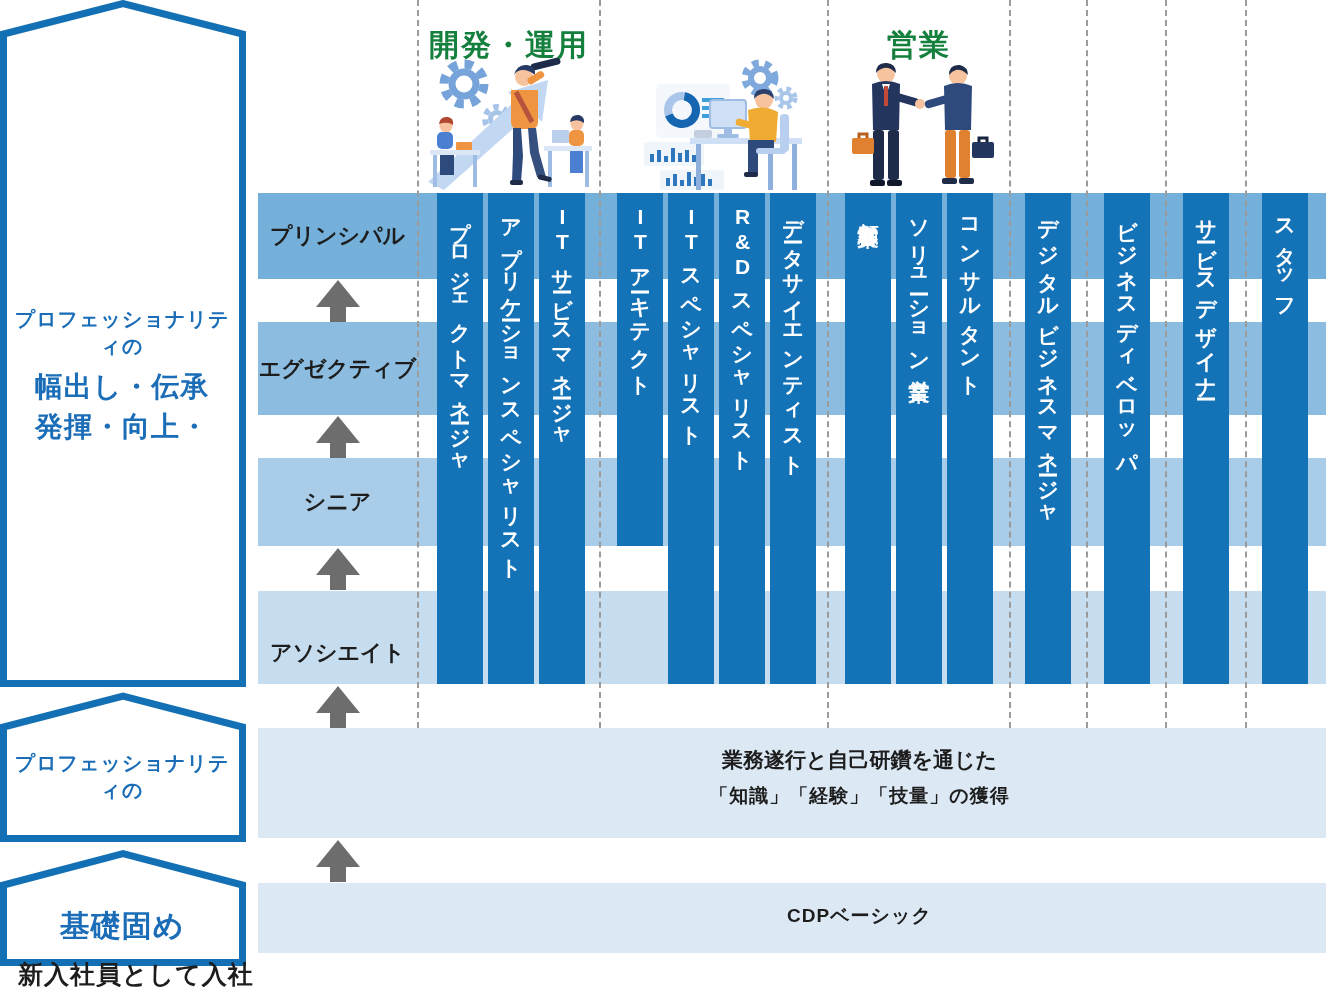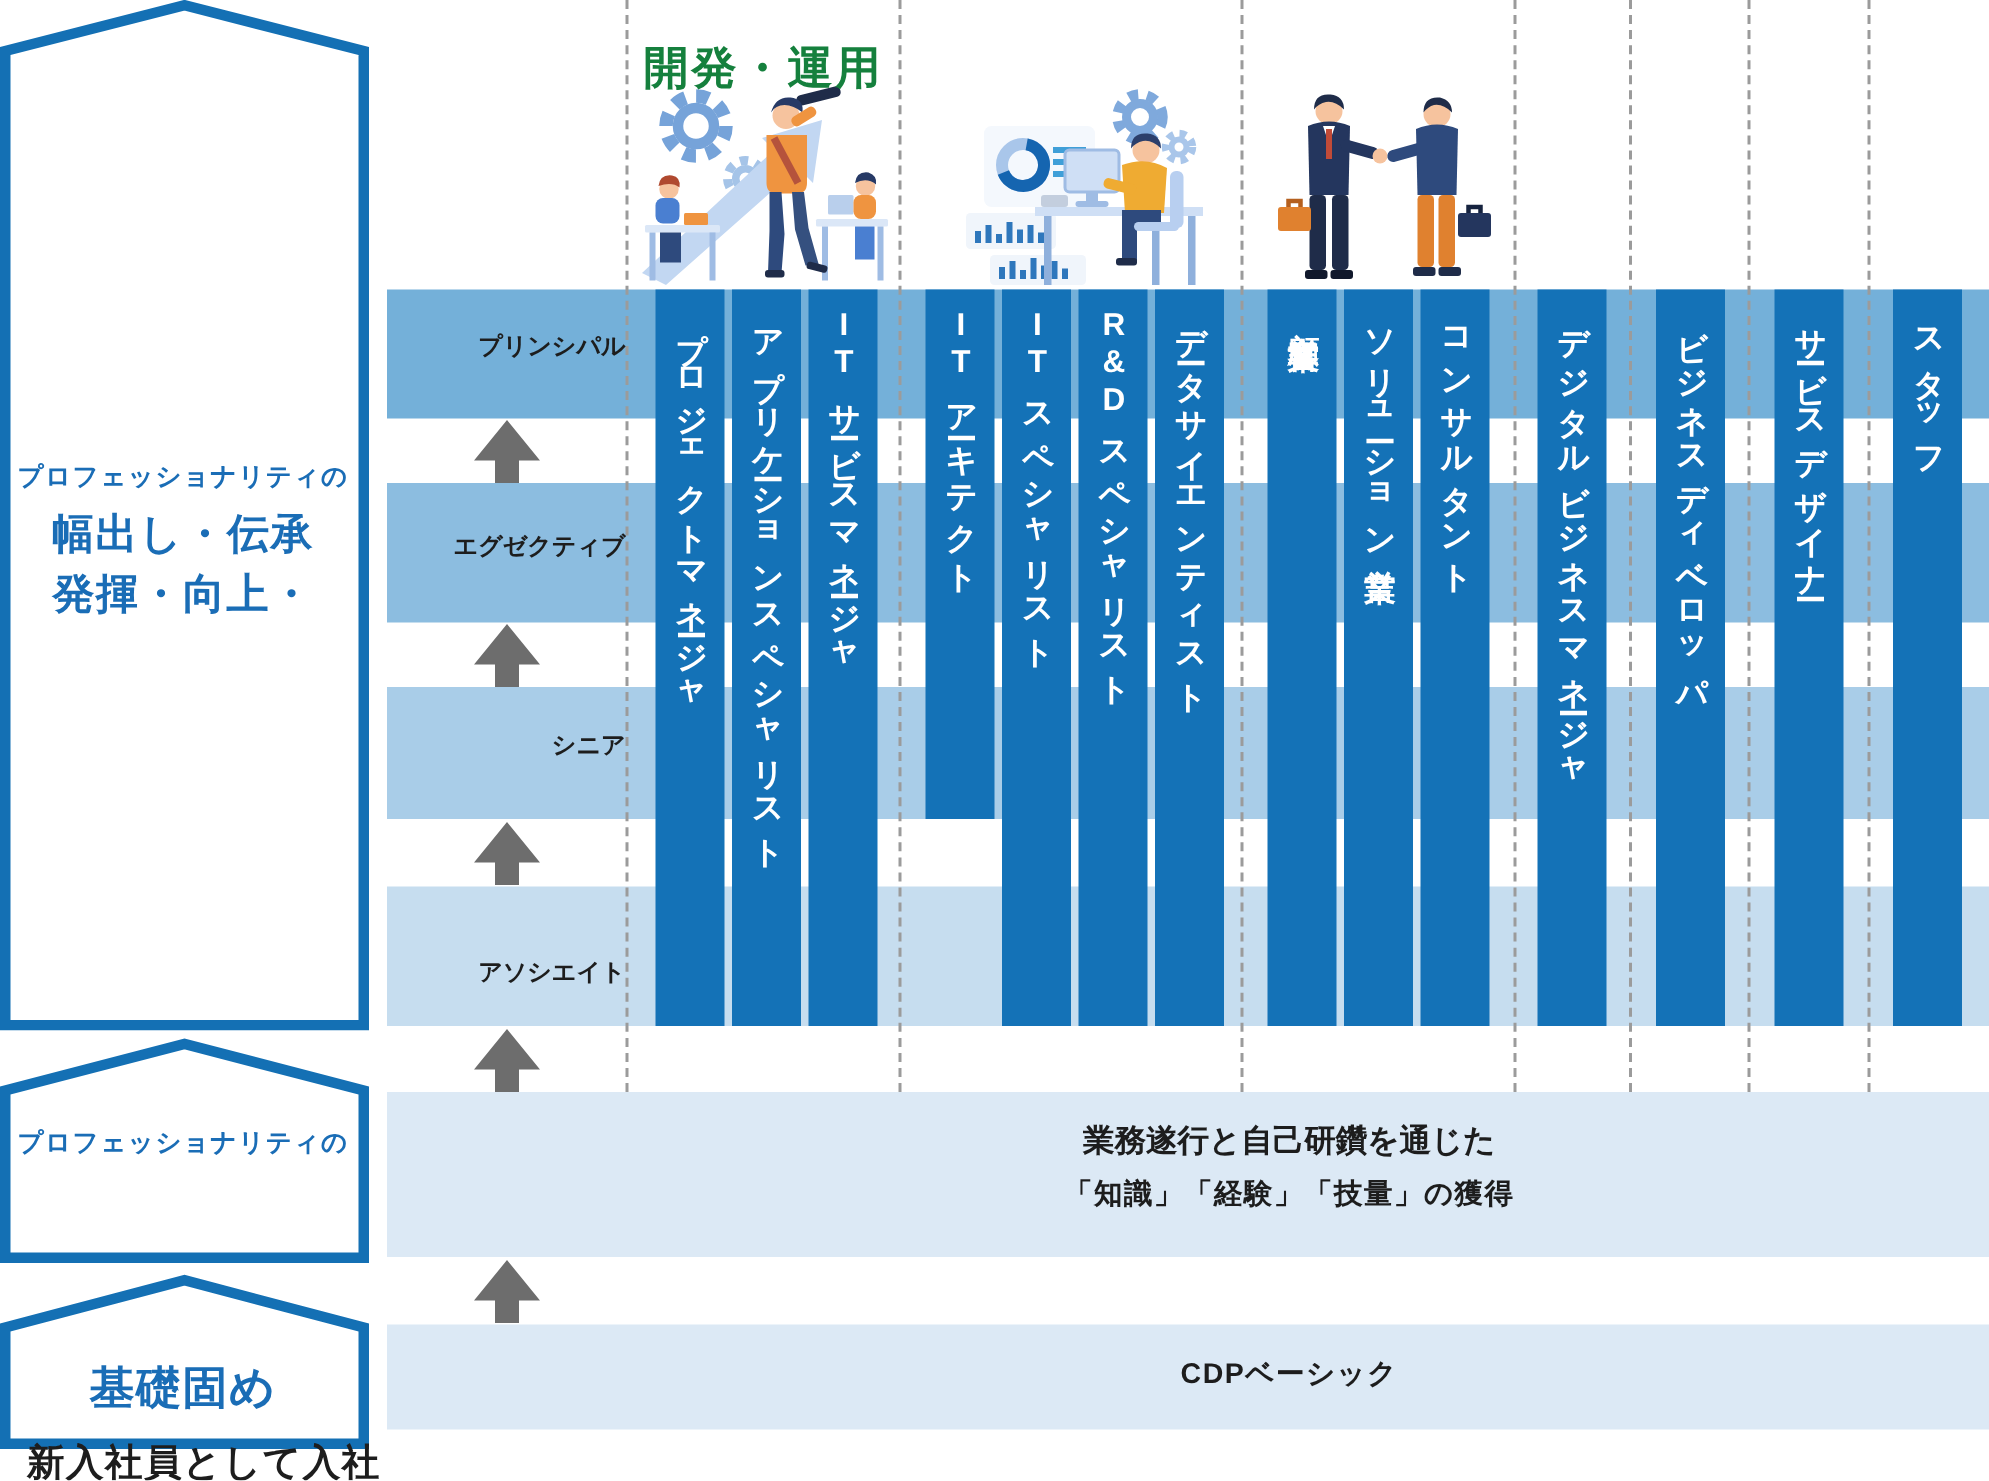--- a/index.html
+++ b/index.html
@@ -12,29 +12,29 @@
   .band{position:absolute;z-index:1;}
   .lightband{position:absolute;left:258px;width:1068px;background:#dce9f5;z-index:1;}
   .vline{position:absolute;top:0;height:728px;width:0;border-left:2px dashed #9b9b9b;z-index:2;}
   .role-bar{position:absolute;z-index:3;}
   .role-bar span{
     display:block;margin:12px auto 0;
     writing-mode:vertical-rl;text-orientation:upright;
     color:#ffffff;font-weight:bold;font-size:21px;letter-spacing:2px;line-height:1.05;
   }
   .level-label{
-    position:absolute;z-index:3;font-size:16px;font-weight:bold;color:#1d1d1d;
-    text-align:right;white-space:nowrap;
+    position:absolute;z-index:3;font-size:22px;font-weight:bold;color:#1d1d1d;
+    text-align:center;white-space:nowrap;
   }
   .up-arrow{position:absolute;z-index:3;width:44px;height:42px;}
   
   .pent{position:absolute;z-index:2;}
   .pent-path{fill:#ffffff;stroke:#1470b4;stroke-width:7;stroke-linejoin:miter;}
   .stage-label{position:absolute;left:8px;width:228px;text-align:center;color:#1a6db6;font-weight:bold;z-index:3;}
-  .stage-label .small{font-size:17px;margin-bottom:7px;letter-spacing:1px;font-family:Liberation Serif, serif;}
+  .stage-label .small{font-size:20px;margin-bottom:7px;letter-spacing:1px;font-family:Liberation Serif, serif;}
   .stage-label .big{font-size:28px;line-height:1.42;letter-spacing:1px;}
   .stage-label .xl{font-size:30px;}
   .entry-note{position:absolute;left:18px;top:958px;font-size:25px;font-weight:bold;color:#1d1d1d;z-index:3;letter-spacing:1px;}
   
   .cat-header{
     position:absolute;top:25px;width:182px;text-align:center;z-index:3;
     font-size:30px;font-weight:bold;color:#15803d;letter-spacing:2px;
   }
   .illu{position:absolute;z-index:2;}
   
@@ -66,20 +66,21 @@
   <svg class="pent" style="left:0;top:849px" width="246" height="117" viewBox="0 0 246 117">
     <path class="pent-path" d="M3.5,113.5 L3.5,36 L123,4.5 L242.5,36 L242.5,113.5 Z"></path>
   </svg>
   <div class="stage-label" style="top:905px">
     <div class="big xl">基礎固め</div>
   </div>
 
   <div class="entry-note">新入社員として入社</div>
 
   <div class="cat-header" style="left:418px">開発・運用</div>
+  <div class="cat-header" style="left:828px">営業</div>
 
   <svg class="illu" style="left:424px;top:52px" width="172" height="140" viewBox="0 0 172 140">
     <g>
       <circle cx="40" cy="32" r="20" fill="none" stroke="#76a3d9" stroke-width="9" stroke-dasharray="8.5 7.2"></circle>
       <circle cx="40" cy="32" r="12" fill="none" stroke="#76a3d9" stroke-width="7"></circle>
     </g>
     <g>
       <circle cx="73" cy="67" r="12" fill="none" stroke="#a5c4e8" stroke-width="6" stroke-dasharray="5.5 5"></circle>
       <circle cx="73" cy="67" r="6.5" fill="none" stroke="#a5c4e8" stroke-width="5"></circle>
     </g>

